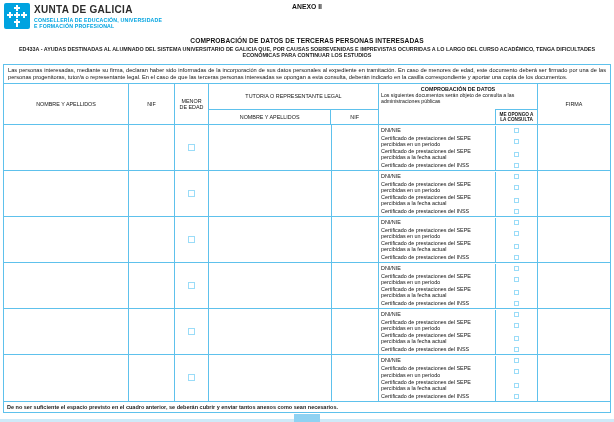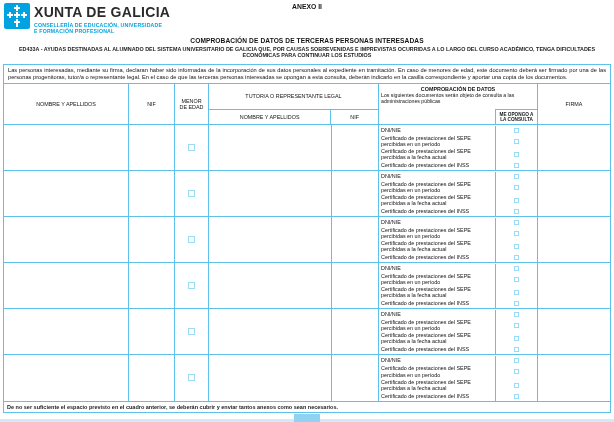--- a/index.html
+++ b/index.html
@@ -14,21 +14,21 @@
     font-family:"Liberation Sans",sans-serif;
     color:var(--txt);
     background:#fff;
     position:relative;
     overflow:hidden;
   }
   
   .topbar{display:flex;align-items:flex-start;padding:3px 4px 0;position:relative;height:32px}
   .logo{width:26px;height:26px;flex:0 0 auto}
   .brandtext{margin-left:4px;padding-top:1px}
-  .brandname{font-size:14px;font-weight:bold;color:#2b2b2b;letter-spacing:.3px}
+  .brandname{font-size:10px;font-weight:bold;color:#2b2b2b;letter-spacing:.3px}
   .dept{font-size:5.2px;line-height:6px;color:var(--accent);margin-top:1.5px;font-weight:bold;letter-spacing:.2px}
   .anexo{position:absolute;left:0;right:0;top:3px;text-align:center;font-size:6.8px;font-weight:bold}
   
   .titleblock{text-align:center;margin-top:5px}
   .title{font-size:6.6px;font-weight:bold;letter-spacing:.1px}
   .subtitle{font-size:5.4px;line-height:6.4px;margin-top:2px;padding:0 10px;font-weight:bold;color:#222}
   
   .intro{
     margin:5px 3px 0;border:1px solid var(--bd);
     padding:2px 4px;font-size:5.7px;line-height:7px;text-align:justify;

